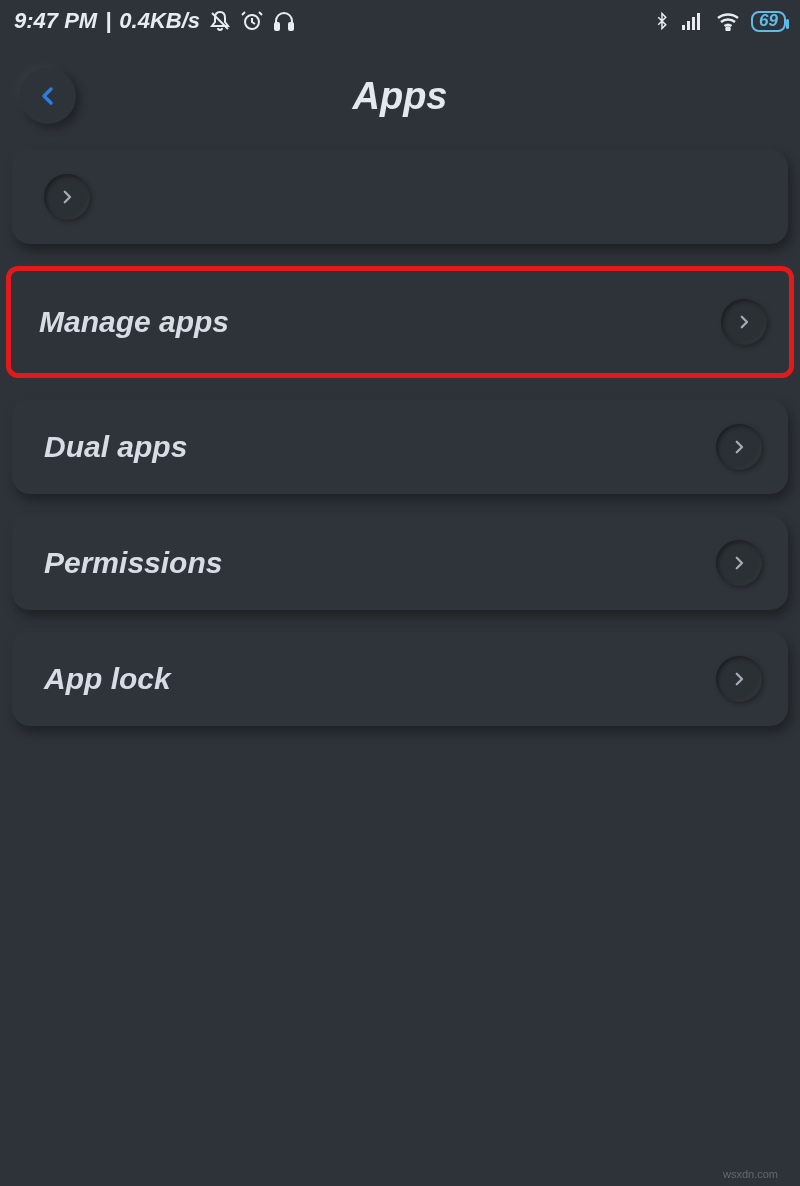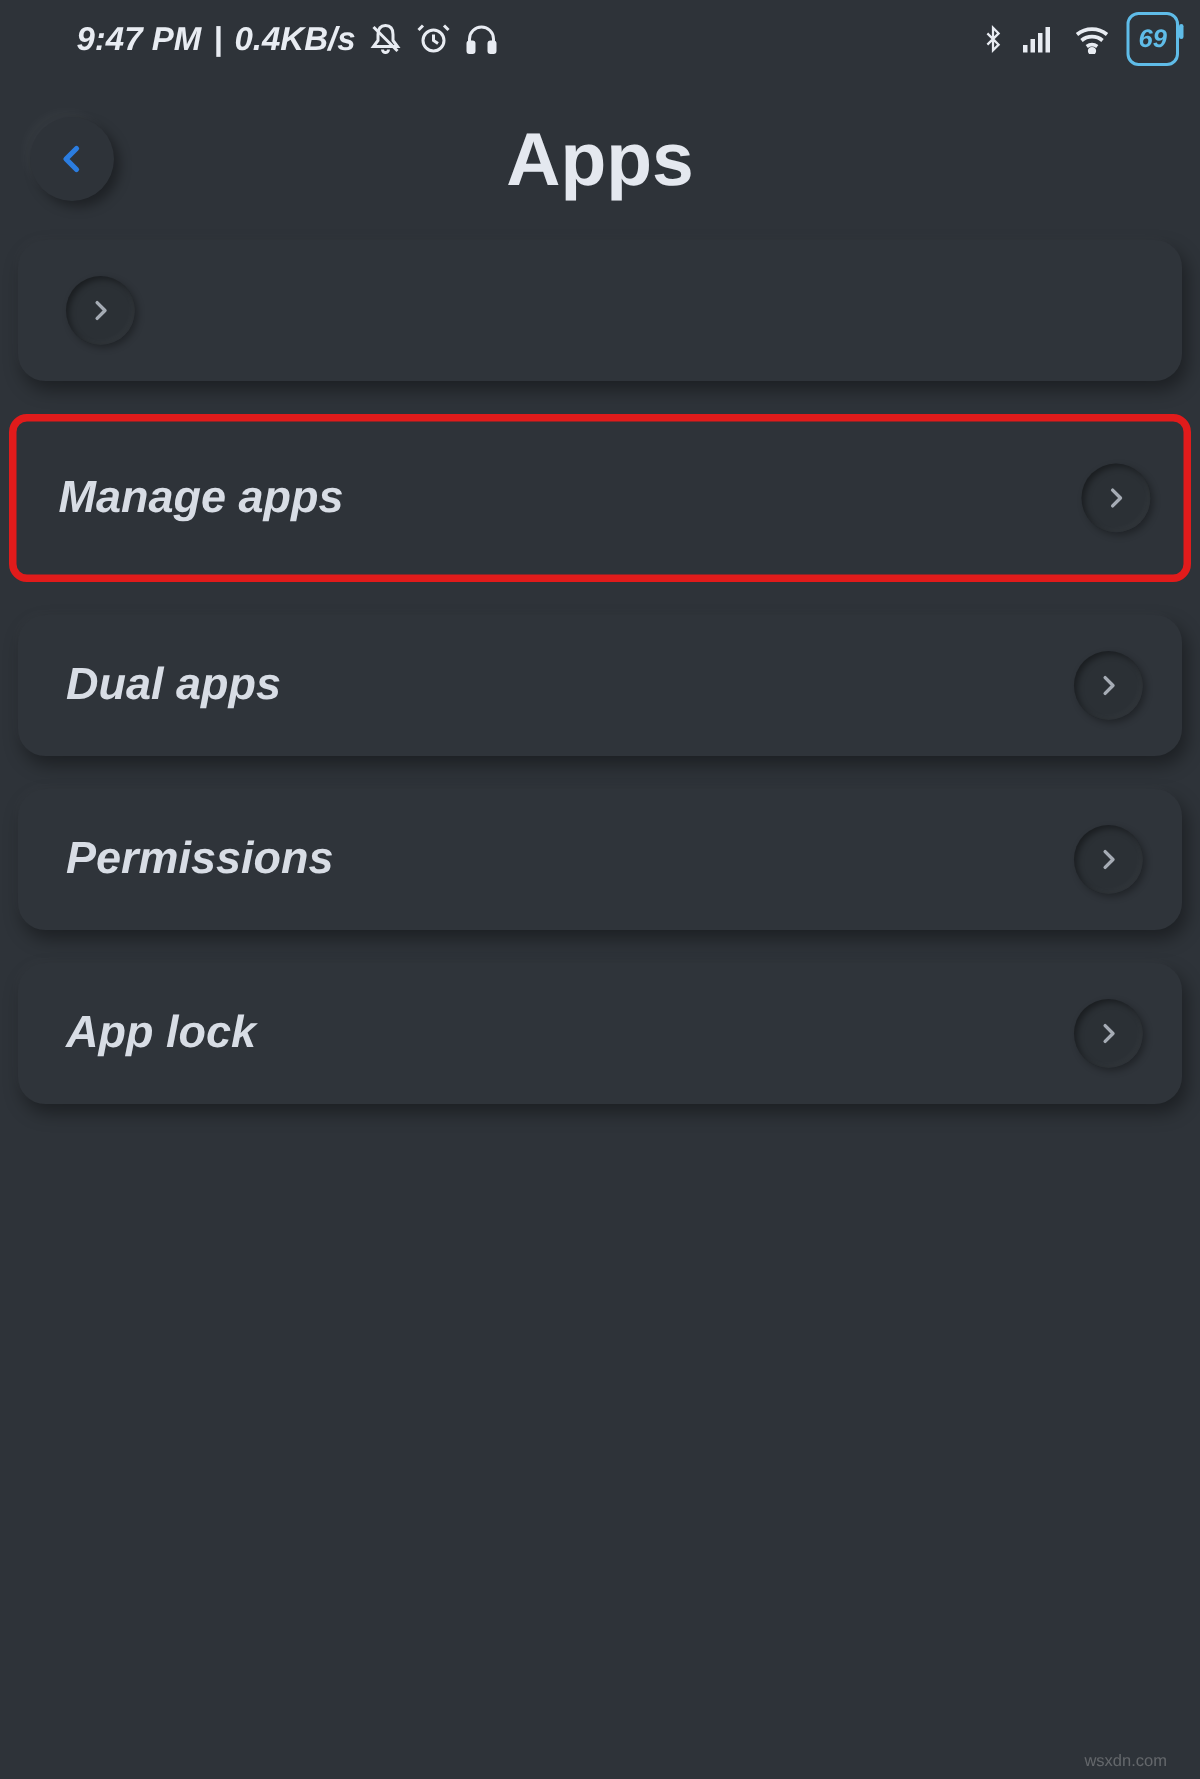--- a/index.html
+++ b/index.html
@@ -19,21 +19,20 @@
     .status-bar {
       display: flex;
       justify-content: space-between;
       align-items: center;
       padding: 8px 14px 4px 14px;
       font-size: 22px;
       font-weight: bold;
       color: #e8ecf2;
       font-family: 'Comic Sans MS', cursive, sans-serif;
       font-style: italic;
-      margin-left: 37px;
     }
     .status-left {
       display: flex;
       align-items: center;
       gap: 8px;
     }
     .status-right {
       display: flex;
       align-items: center;
       gap: 10px;
@@ -45,21 +44,21 @@
     }
     .battery-capsule {
       border: 2px solid #5fbce8;
       border-radius: 8px;
       padding: 0 6px;
       font-size: 17px;
       font-weight: bold;
       color: #5fbce8;
       display: inline-flex;
       align-items: center;
-      height: 36px;
+      height: 21px;
       position: relative;
     }
     .battery-capsule::after{
       content:"";
       position:absolute;
       right:-5px;
       top:6px;
       width:3px;
       height:10px;
       background:#5fbce8;
@@ -79,22 +78,23 @@
       box-shadow:  4px 4px 8px rgba(0,0,0,0.35), -4px -4px 8px rgba(255,255,255,0.03);
       display: flex;
       align-items: center;
       justify-content: center;
       cursor: pointer;
     }
     .page-title {
       position: absolute;
       left: 50%;
       transform: translateX(-50%);
-      font-size: 50px;
-      font-weight: bold;
+      font-size: 38px;
+      font-weight: bold;
+      font-style: italic;
       color: #e4e8ef;
     }
     .list {
       padding: 0 12px;
     }
     .list-item {
       background: #2f343a;
       border-radius: 18px;
       padding: 24px 26px 24px 32px;
       margin-bottom: 22px;

